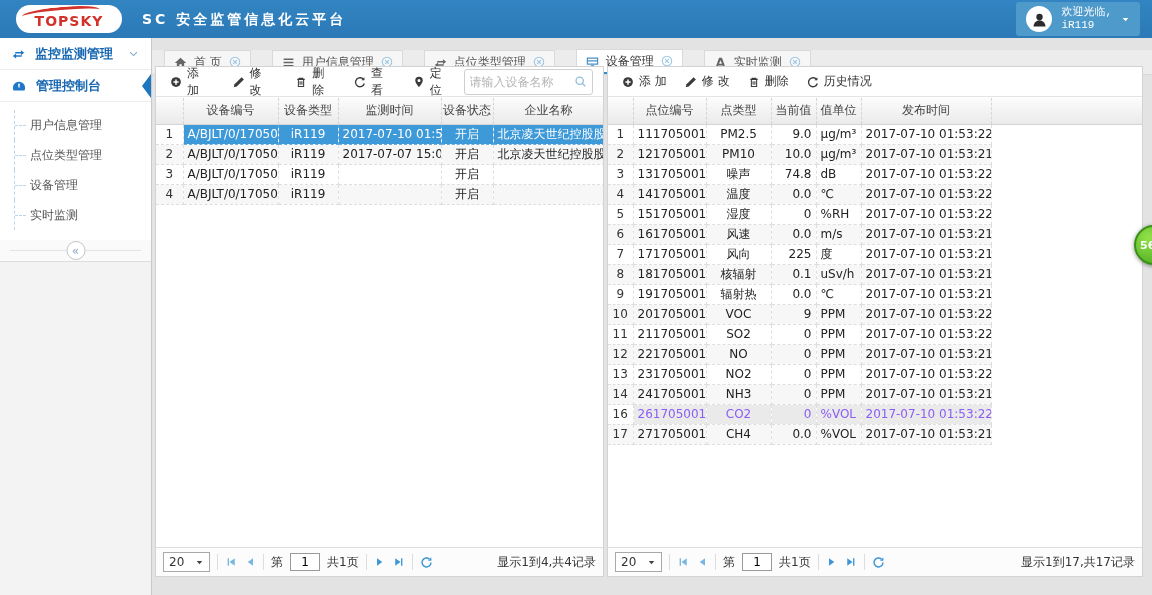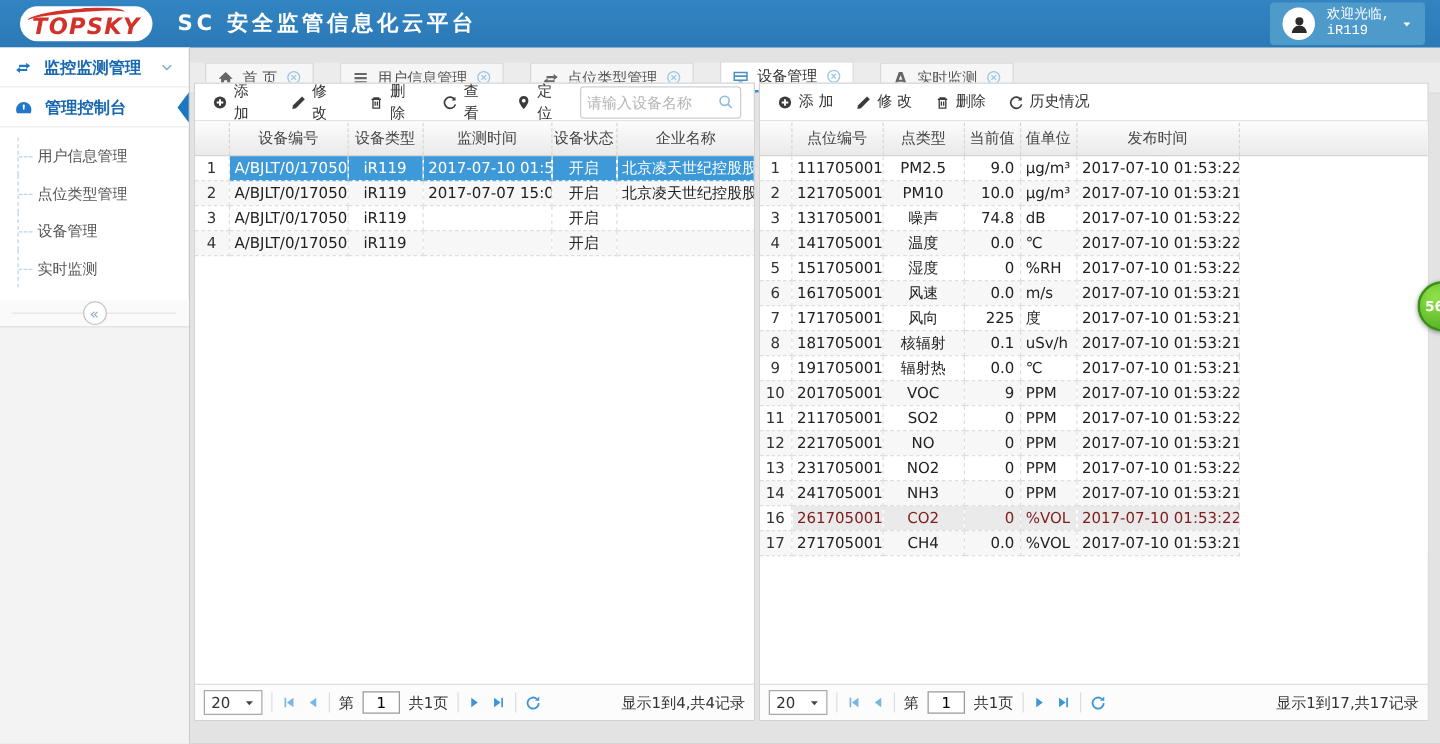--- a/index.html
+++ b/index.html
@@ -3,22 +3,22 @@
 <meta charset="utf-8">
 <style>
   * { margin:0; padding:0; box-sizing:border-box; }
   body { font-family:"DejaVu Sans","Liberation Sans",sans-serif; background:#bbb; }
   #app { position:relative; width:1152px; height:595px; background:#E3E3E3; overflow:hidden; font-size:12px; color:#333; }
 
   
   .header { position:absolute; left:0; top:0; right:0; height:38px; background:linear-gradient(#3285C2,#2B79B6); }
   .logo { position:absolute; left:16px; top:5px; width:106px; height:28px; background:#fff; border-radius:14px; display:flex; align-items:center; justify-content:center; overflow:hidden; }
   .logo-swoosh { position:absolute; left:6px; top:2px; width:78px; height:12px; border-top:3px solid #D3322B; border-radius:50%; transform:rotate(-5deg); }
-  .logo-text { color:#D3322B; font-weight:bold; font-style:italic; font-size:18px; letter-spacing:1px; margin-top:4px; }
-  .app-title { position:absolute; left:142px; top:0; height:38px; line-height:38px; color:#fff; font-size:17px; font-weight:bold; letter-spacing:3px; }
+  .logo-text { color:#D3322B; font-weight:bold; font-size:14px; letter-spacing:1px; margin-top:4px; }
+  .app-title { position:absolute; left:142px; top:0; height:38px; line-height:38px; color:#fff; font-size:14px; font-weight:bold; letter-spacing:3px; }
   .user-menu { position:absolute; right:12px; top:2px; height:34px; background:#4E9ACB; border-radius:3px; display:flex; align-items:center; gap:9px; padding:0 10px; color:#fff; cursor:pointer;font-family:Liberation Mono, monospace; }
   .avatar { width:26px; height:26px; border-radius:50%; background:#fff; color:#2b2b2b; display:flex; align-items:center; justify-content:center; overflow:hidden; }
   .user-text { font-size:11px; line-height:13px; }
   .user-caret { color:#fff; display:flex; }
 
   
   .sidebar { position:absolute; left:0; top:38px; width:152px; bottom:0; background:#fff; border-right:1px solid #C9C9C9; display:flex; flex-direction:column; }
   .side-section { position:relative; height:32px; flex:0 0 32px; display:flex; align-items:center; gap:10px; padding:0 12px; color:#1767B1; font-weight:bold; font-size:13px; border-bottom:1px solid #ECECEC; cursor:pointer; }
   .side-section .sicon { color:#2077C8; display:flex; }
   .active-marker { position:absolute; right:0; top:50%; transform:translateY(-50%); width:0; height:0; border-right:9px solid #1E76C0; border-top:12px solid transparent; border-bottom:12px solid transparent; }
@@ -54,21 +54,21 @@
 
   .grid { position:absolute; top:31px; left:0; right:0; bottom:30px; overflow:hidden; background:#fff; }
   table { border-collapse:collapse; table-layout:fixed; width:100%; }
   thead td { height:26px; background:linear-gradient(#FCFCFC,#EAEAEA); border-bottom:1px solid #D4D4D4; border-right:1px dashed #D6D6D6; text-align:center; color:#444; font-size:12px; cursor:pointer; }
   thead td.trail { border-right:none; }
   tbody td { height:20px; border-bottom:1px dashed #DEDEDE; border-right:1px dashed #DEDEDE; font-size:12px; color:#222; padding:0 4px; white-space:nowrap; overflow:hidden; }
   tbody td.num { text-align:center; color:#333; }
   tbody tr:nth-child(even) td { background:#F7F7F7; }
   tbody td.trail { background:#fff !important; border-bottom:none; border-right:none; }
   tbody tr.selected td:not(.num) { background:#3D99D8; color:#fff; border-color:#66ACDF; }
-  tbody tr.highlight td:not(.num):not(.trail) { background:#EAEAEA; color:#7f1d1d; }
+  tbody tr.highlight td:not(.num):not(.trail) { background:#EAEAEA; color:#8b5cf6; }
   td.al { text-align:left; } td.ac { text-align:center; } td.ar { text-align:right; }
 
   .pager { position:absolute; left:0; right:0; bottom:0; height:29px; border-top:1px solid #DDD; background:#FCFCFC; display:flex; align-items:center; gap:7px; padding:0 7px; font-size:12px; color:#333; }
   .psel { width:47px; height:20px; border:1px solid #A9A9A9; background:#fff; display:flex; align-items:center; justify-content:space-between; padding:0 5px; cursor:pointer; }
   .psel .caret { color:#444; display:flex; }
   .pdiv { width:1px; height:16px; background:#DDD; }
   .picon { color:#7AB6E2; display:flex; cursor:pointer; }
   .picon.bright { color:#3E96D6; }
   .pinput { width:30px; height:18px; border:1px solid #999; text-align:center; font-size:12px; font-family:inherit; }
   .psum { margin-left:auto; color:#333; }

